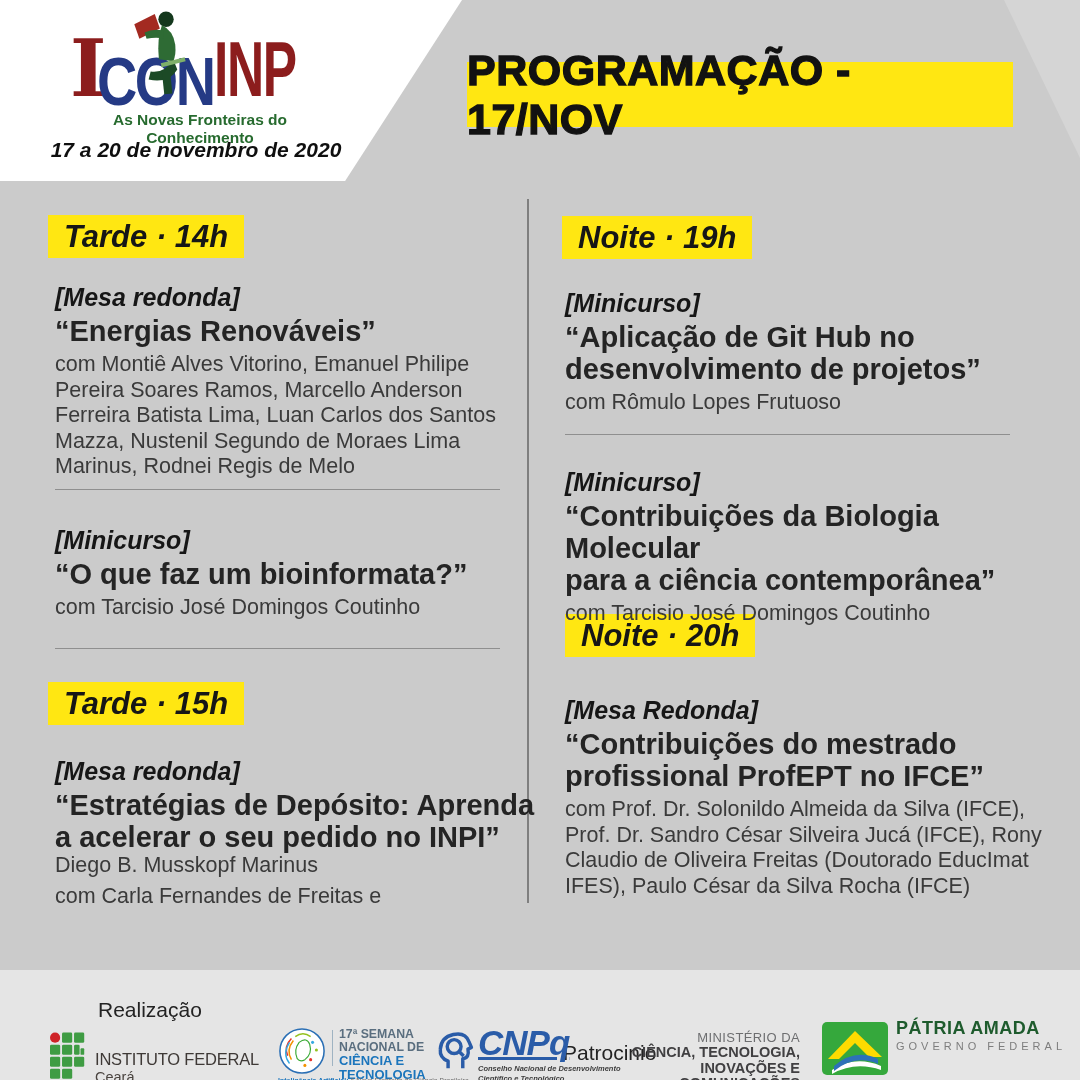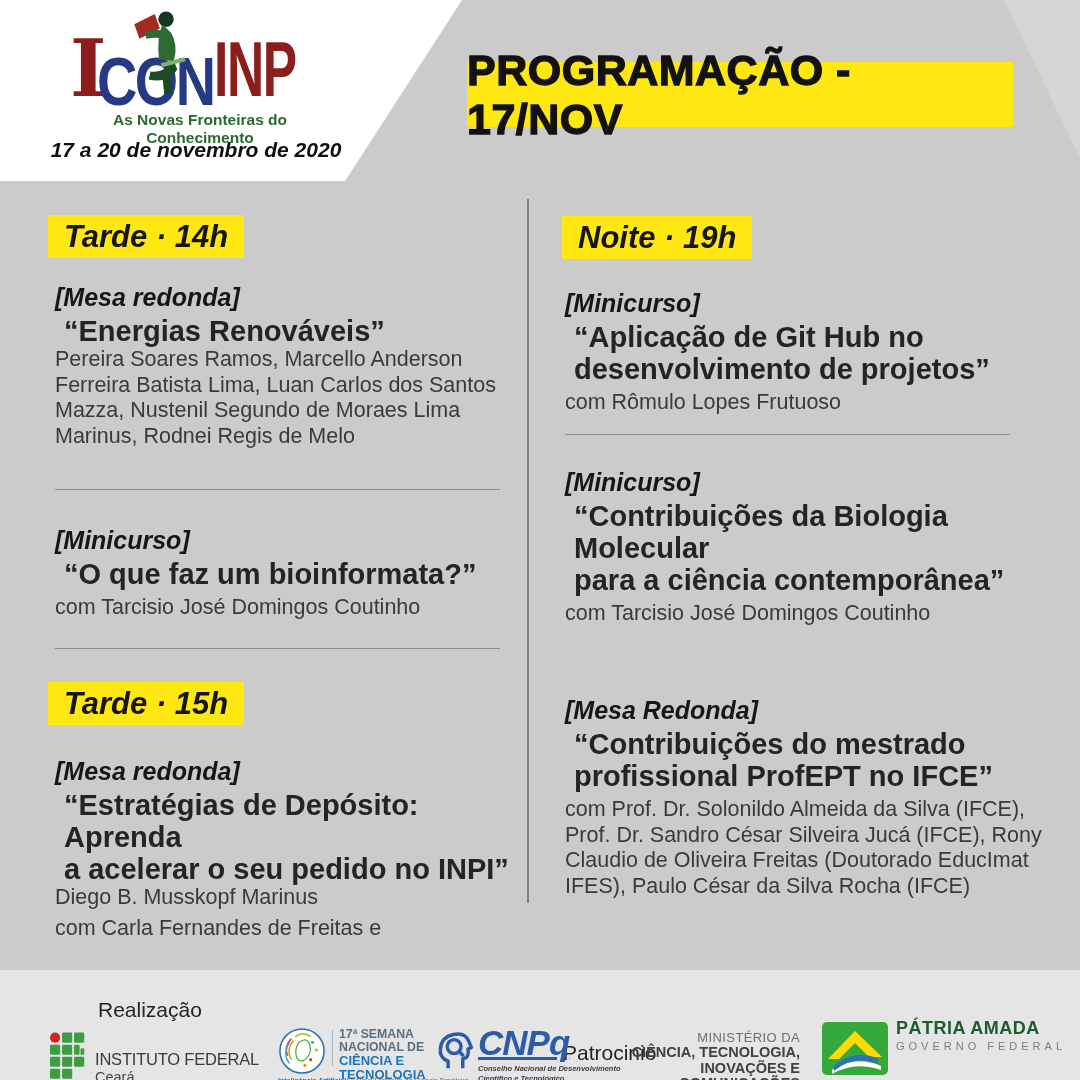--- a/index.html
+++ b/index.html
@@ -24,21 +24,21 @@
           display:flex;align-items:center;justify-content:center;font-size:43px;font-weight:bold;
           color:#121212;-webkit-text-stroke:1.3px #121212;letter-spacing:.5px;}
 
   
   .v-divider{position:absolute;left:527px;top:199px;width:2px;height:704px;background:#7f7f7f;}
   .rule{position:absolute;height:1px;background:#8f8f8f;}
   .time-badge{position:absolute;background:#ffe712;color:#161616;font-weight:bold;font-style:italic;
               font-size:31px;height:43px;display:flex;align-items:center;padding:0 16px;white-space:nowrap;}
   .event{position:absolute;}
   .kind{font-weight:bold;font-style:italic;font-size:25px;line-height:29px;color:#161616;margin-bottom:3px;}
-  .etitle{font-weight:bold;font-size:29px;line-height:32px;color:#242424;margin-left:9px;}
+  .etitle{font-weight:bold;font-size:29px;line-height:32px;color:#242424;}
   .spk{font-size:21.5px;line-height:25.5px;color:#3a3a3a;}
   .spk-first{margin-top:5px;}
 
   
   .footer{position:absolute;left:0;top:970px;width:1080px;height:157px;background:#e5e5e5;}
   .foot-label{position:absolute;font-size:21px;color:#232323;}
   .abs{position:absolute;}
   .if-line1{font-size:16.5px;font-weight:normal;color:#3e3936;letter-spacing:-.2px;line-height:19px;}
   .if-line2{font-size:14.5px;color:#4a4440;}
   .snct-line{font-size:12.3px;line-height:13.2px;color:#5a6e7f;font-weight:bold;white-space:nowrap;}
@@ -81,24 +81,26 @@
   <div class="banner">PROGRAMAÇÃO - 17/NOV</div>
 
   <div class="v-divider"></div>
   <div class="rule" style="left:55px;top:489px;width:445px;"></div>
   <div class="rule" style="left:55px;top:648px;width:445px;"></div>
   <div class="rule" style="left:565px;top:434px;width:445px;"></div>
 
   <div class="time-badge" style="left:48px;top:215px;">Tarde · 14h</div>
   <div class="time-badge" style="left:48px;top:682px;">Tarde · 15h</div>
   <div class="time-badge" style="left:562px;top:216px;">Noite · 19h</div>
+  <div class="time-badge" style="left:565px;top:614px;">Noite · 20h</div>
 
   <div class="event" style="left:55px;top:283px;width:470px;">
     <div class="kind">[Mesa redonda]</div>
     <div class="etitle">“Energias Renováveis”</div>
+    <div class="spk spk-first">com Montiê Alves Vitorino, Emanuel Philipe</div>
     <div class="spk">Pereira Soares Ramos, Marcello Anderson</div>
     <div class="spk">Ferreira Batista Lima, Luan Carlos dos Santos</div>
     <div class="spk">Mazza, Nustenil Segundo de Moraes Lima</div>
     <div class="spk">Marinus, Rodnei Regis de Melo</div>
   </div>
 
   <div class="event" style="left:55px;top:526px;width:470px;">
     <div class="kind">[Minicurso]</div>
     <div class="etitle">“O que faz um bioinformata?”</div>
     <div class="spk spk-first">com Tarcisio José Domingos Coutinho</div>

